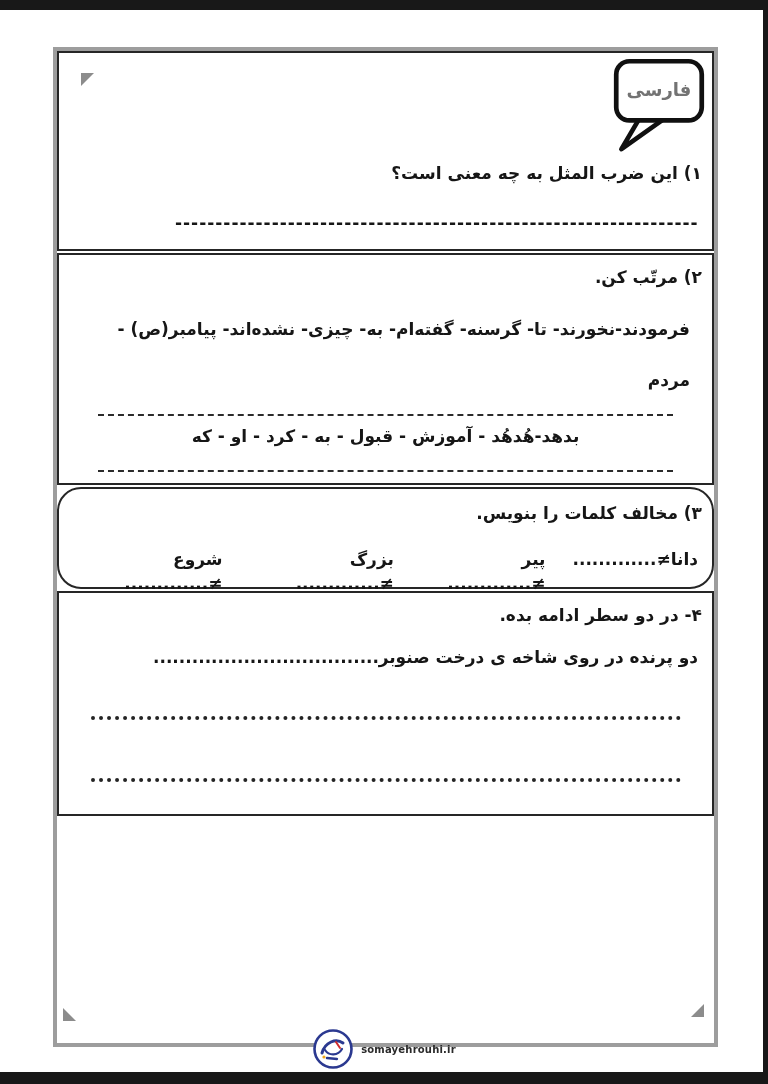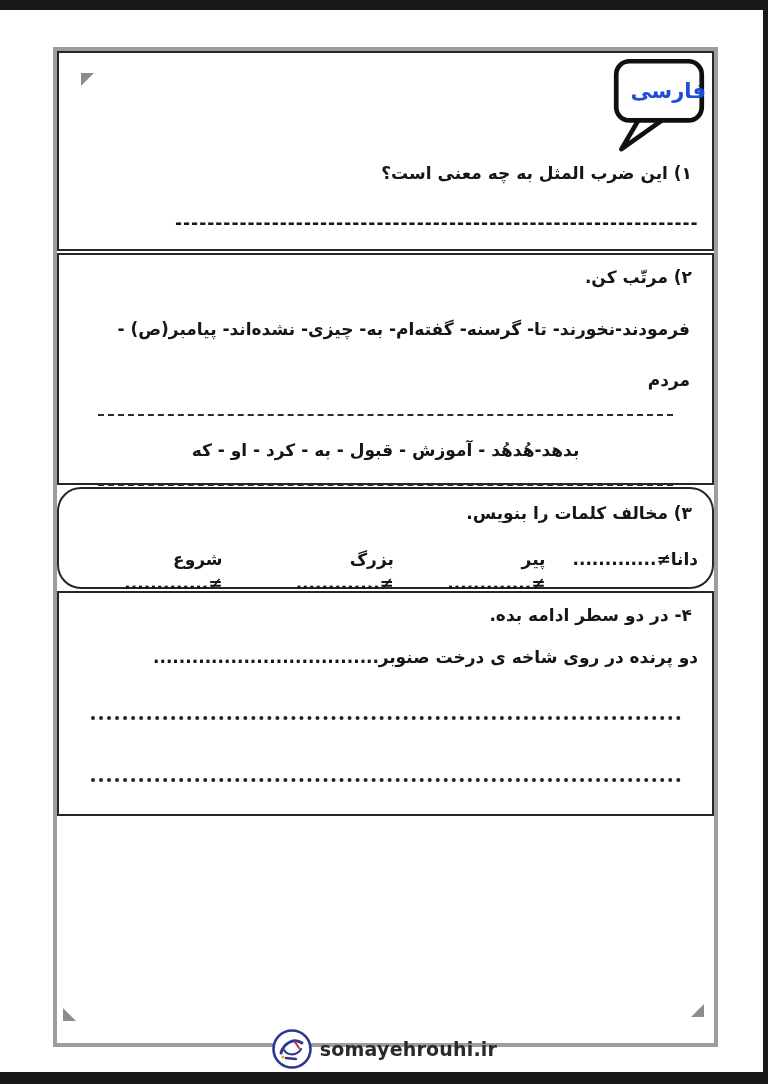--- a/index.html
+++ b/index.html
@@ -30,43 +30,43 @@
   .sec-1 { height:200px; }
   .sec-2 { height:232px; }
   .sec-3 { height:102px;border-radius:24px; }
   .sec-4 { height:225px; }
   .sec-5 { height:183px; }
 
   
   .bubble { position:absolute; top:4px; left:auto; right:6px; width:94px; height:98px; }
   .bubble svg { position:absolute; inset:0; }
   .bubble-label {
-    position:absolute; top:22px; left:0; right:0; text-align:right;
-    font-size:21px; font-weight:bold; color:#1d4ed8;
+    position:absolute; top:22px; left:0; right:0; text-align:center;
+    font-size:18px; font-weight:bold; color:#737373;
   }
 
-  .q-title { padding:0 20px; line-height:24px; }
+  .q-title { padding:0 10px; line-height:24px; }
   .line-row { display:flex; direction:rtl; align-items:center; padding:0 14px; line-height:24px; }
   .dash-fill, .dot-fill {
     flex:1 1 0; overflow:hidden; white-space:nowrap; direction:ltr; text-align:left;
     margin-inline-start:4px; font-weight:bold;
   }
   .dash-fill { letter-spacing:1px; }
 
   .s1-title { position:absolute; top:108px; right:0; left:0; }
   .s1-line  { position:absolute; top:158px; right:0; left:98px; padding-right:14px; }
 
   .rule-dashed { border-top:2px dashed #2b2b2b; width:575px; margin:0 auto; }
   .rule-dotted { border-top:4px dotted #242424; width:590px; margin:0 auto; }
 
   .s2-title { margin-top:10px; }
   .s2-w1 { margin:28px 8px 0; padding:0 14px; line-height:24px; }
   .s2-w1b { margin:27px 8px 0; padding:0 14px; line-height:24px; }
   .s2-r1 { margin-top:22px; }
-  .s2-w2 { margin-top:22px; text-align:center; line-height:24px; }
+  .s2-w2 { margin-top:8px; text-align:center; line-height:24px; }
   .s2-r2 { margin-top:22px; }
 
   .s3-title { margin-top:12px; }
   .s3-row { display:flex; direction:rtl; gap:27px; padding:0 14px; margin-top:22px; line-height:24px; }
 
   .s4-title { margin-top:10px; }
   .s4-line { margin-top:18px; padding-left:90px; }
   .s4-r1 { margin-top:47px; }
   .s4-r2 { margin-top:58px; }
 
@@ -77,21 +77,21 @@
   .page-num {
     position:absolute; left:5px; bottom:4px; font-size:16px; font-weight:bold;
     direction:rtl; color:#111;
   }
 
   .footer {
     position:absolute; top:1026px; left:0; width:768px; height:46px; z-index:7;
     display:flex; align-items:center; justify-content:center; gap:7px;
   }
   .logo-badge { width:42px; height:42px; flex:0 0 auto; }
-  .site-label { font-size:19px; font-weight:bold; color:#2a2a2a; letter-spacing:0.2px; }
+  .site-label { font-size:10px; font-weight:bold; color:#2a2a2a; letter-spacing:0.2px; }
 </style>
 </head>
 <body>
 
 <div class="strip strip-top"></div>
 <div class="strip strip-right"></div>
 <div class="strip strip-bottom"></div>
 
 <div class="page-frame">
   <div class="corner corner-tl"></div>

